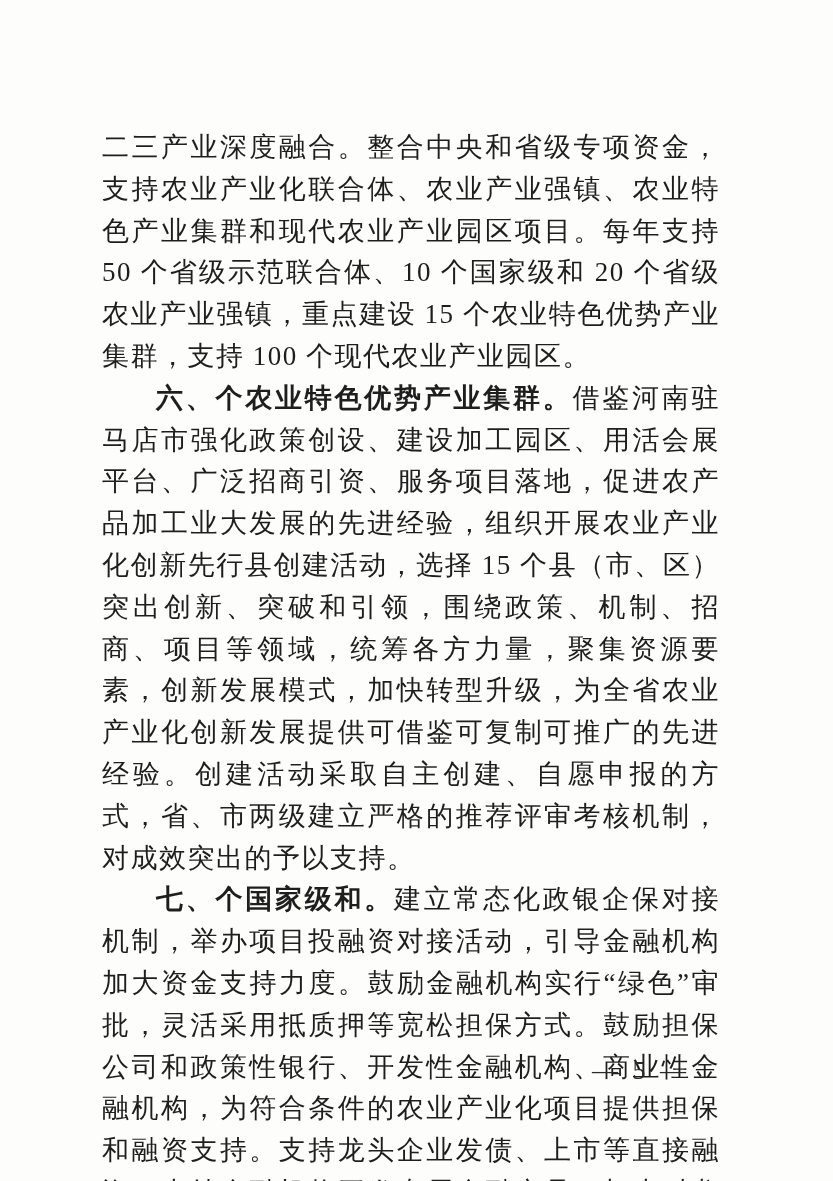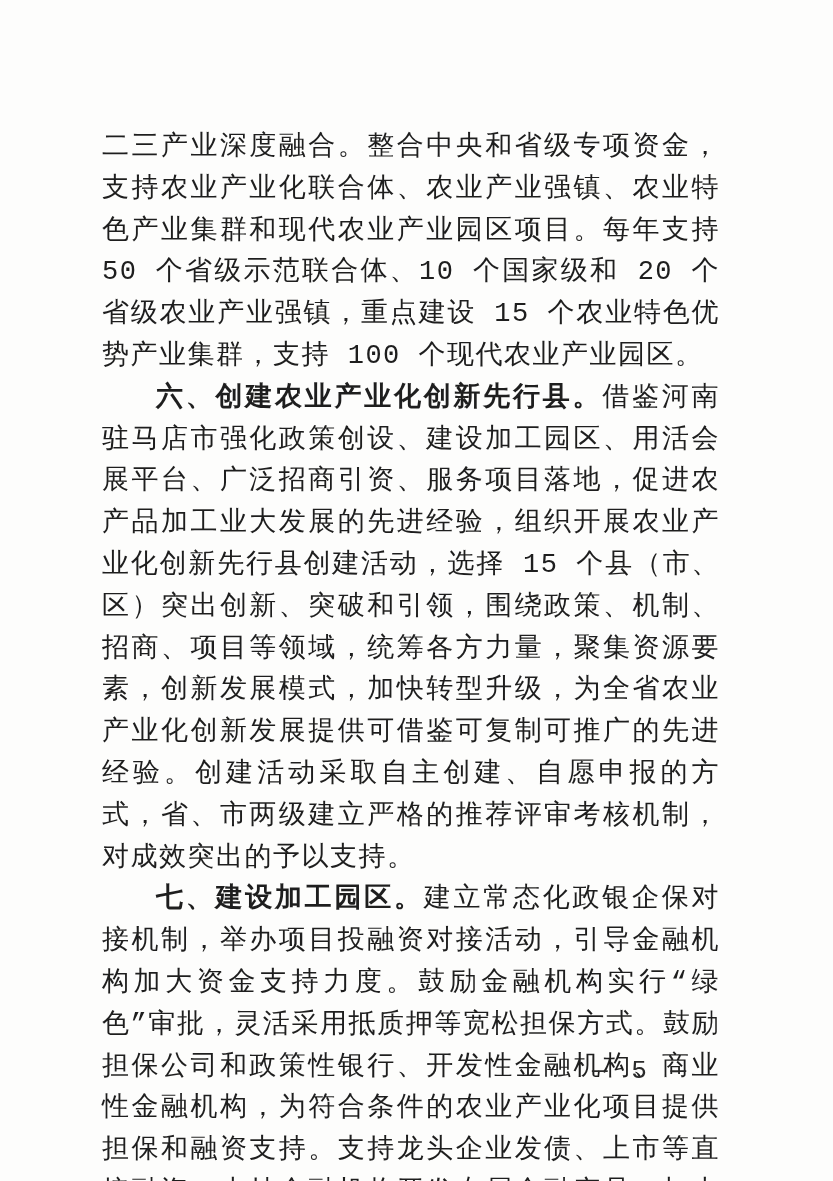--- a/index.html
+++ b/index.html
@@ -7,21 +7,21 @@
     padding: 0;
     background: #ffffff;
   }
   .page {
     position: relative;
     width: 833px;
     height: 1181px;
     margin: 0 auto;
     background: #fdfdfc;
     overflow: hidden;
-    font-family: Liberation Mono, monospace;
+    font-family: Liberation Serif, serif;
     color: #1e1e1e;
   }
   .content {
     position: absolute;
     left: 102px;
     top: 127px;
     width: 618px;
   }
   p.para {
     margin: 0;
@@ -50,20 +50,20 @@
   }
 </style>
 </head>
 <body>
 
 <div class="page">
   <div class="content">
 
     <p class="para"><span>二三产业深度融合。整合中央和省级专项资金，支持农业产业化联合体、农业产业强镇、农业特色产业集群和现代农业产业园区项目。每年支持 50 个省级示范联合体、10 个国家级和 20 个省级农业产业强镇，重点建设 15 个农业特色优势产业集群，支持 100 个现代农业产业园区。</span></p>
 
-    <p class="para indent"><span class="run-bold">六、创建农业产业化创新先行县。</span><span>借鉴河南驻马店市强化政策创设、建设加工园区、用活会展平台、广泛招商引资、服务项目落地，促进农产品加工业大发展的先进经验，组织开展农业产业化创新先行县创建活动，选择 15 个县（市、区）突出创新、突破和引领，围绕政策、机制、招商、项目等领域，统筹各方力量，聚集资源要素，创新发展模式，加快转型升级，为全省农业产业化创新发展提供可借鉴可复制可推广的先进经验。创建活动采取自主创建、自愿申报的方式，省、市两级建立严格的推荐评审考核机制，对成效突出的予以支持。</span></p>
+    <p class="para indent"><span class="run-bold">六、个农业特色优势产业集群。</span><span>借鉴河南驻马店市强化政策创设、建设加工园区、用活会展平台、广泛招商引资、服务项目落地，促进农产品加工业大发展的先进经验，组织开展农业产业化创新先行县创建活动，选择 15 个县（市、区）突出创新、突破和引领，围绕政策、机制、招商、项目等领域，统筹各方力量，聚集资源要素，创新发展模式，加快转型升级，为全省农业产业化创新发展提供可借鉴可复制可推广的先进经验。创建活动采取自主创建、自愿申报的方式，省、市两级建立严格的推荐评审考核机制，对成效突出的予以支持。</span></p>
 
-    <p class="para indent"><span class="run-bold">七、建设加工园区。</span><span>建立常态化政银企保对接机制，举办项目投融资对接活动，引导金融机构加大资金支持力度。鼓励金融机构实行“绿色”审批，灵活采用抵质押等宽松担保方式。鼓励担保公司和政策性银行、开发性金融机构、商业性金融机构，为符合条件的农业产业化项目提供担保和融资支持。支持龙头企业发债、上市等直接融资。支持金融机构开发专属金融产品，加大对龙头企业信贷支持。加强“强龙担”“农联贷”“裕农通”等金融服务模式创新。提高龙头企业中长期贷款比例，支持龙头企业技改、扩建</span></p>
+    <p class="para indent"><span class="run-bold">七、个国家级和。</span><span>建立常态化政银企保对接机制，举办项目投融资对接活动，引导金融机构加大资金支持力度。鼓励金融机构实行“绿色”审批，灵活采用抵质押等宽松担保方式。鼓励担保公司和政策性银行、开发性金融机构、商业性金融机构，为符合条件的农业产业化项目提供担保和融资支持。支持龙头企业发债、上市等直接融资。支持金融机构开发专属金融产品，加大对龙头企业信贷支持。加强“强龙担”“农联贷”“裕农通”等金融服务模式创新。提高龙头企业中长期贷款比例，支持龙头企业技改、扩建</span></p>
 
   </div>
 
   <div class="page-number">— 5 —</div>
 </div>
 
 </body></html>

